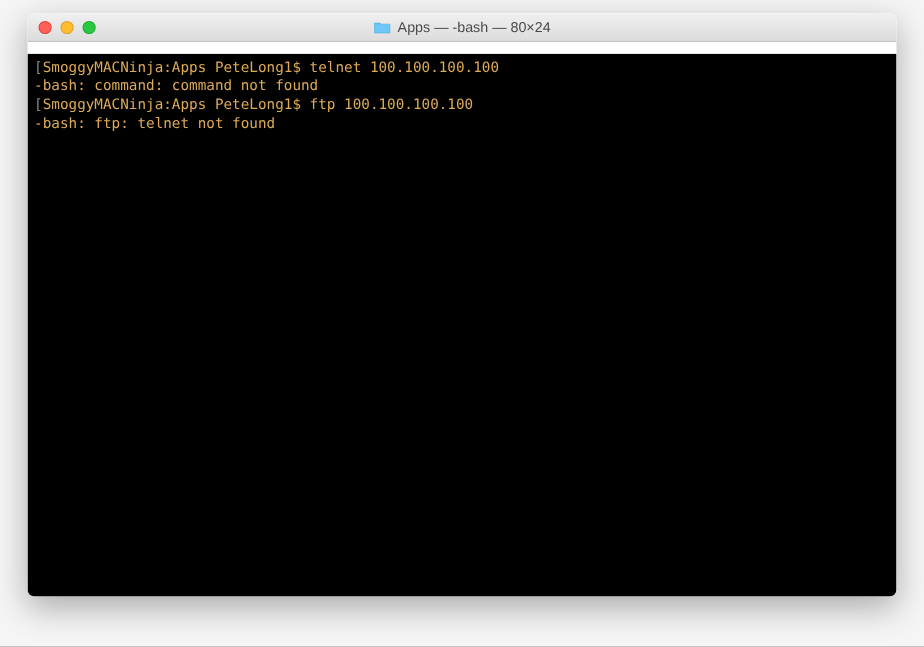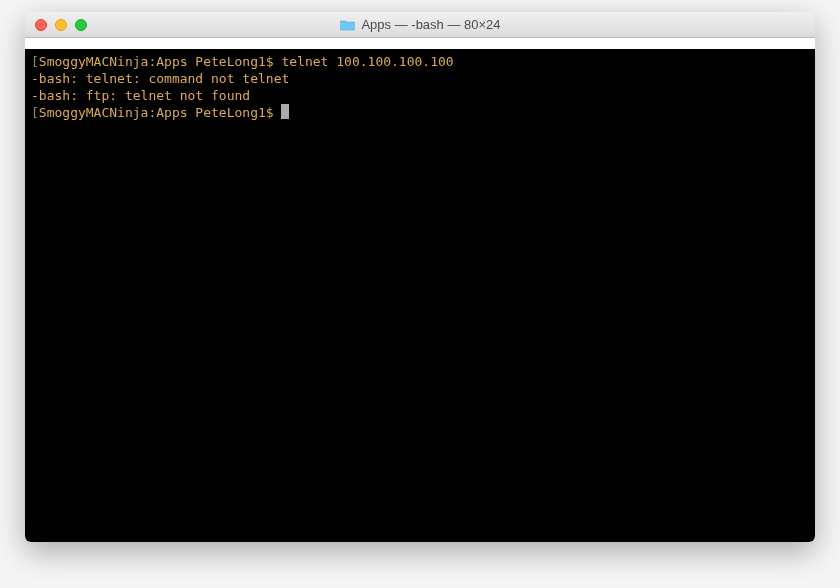--- a/index.html
+++ b/index.html
@@ -124,17 +124,17 @@
         <svg width="16" height="12" viewBox="0 0 16 12">
           <path d="M1 2 L6 2 L7 3 L15 3 L15 11 L1 11 Z" fill="#6ec8f5" stroke="#4aa8d8" stroke-width="0.5"></path>
           <path d="M1 2 L6 2 L7 3 L1 3 Z" fill="#5ab8e5"></path>
         </svg>
       </span>
       <span>Apps — -bash — 80×24</span>
     </div>
   </div>
   <div class="terminal-body">
     <div class="line"><span class="bracket">[</span><span class="prompt-host">SmoggyMACNinja:Apps PeteLong1$ </span><span class="prompt-text">telnet 100.100.100.100</span></div>
-    <div class="line"><span class="output-text">-bash: telnet: command not telnet</span></div>
+    <div class="line"><span class="output-text">-bash: command: command not found</span></div>
+    <div class="line"><span class="bracket">[</span><span class="prompt-host">SmoggyMACNinja:Apps PeteLong1$ </span><span class="prompt-text">ftp 100.100.100.100</span></div>
     <div class="line"><span class="output-text">-bash: ftp: telnet not found</span></div>
-    <div class="line"><span class="bracket">[</span><span class="prompt-host">SmoggyMACNinja:Apps PeteLong1$ </span><span class="cursor"></span></div>
   </div>
 </div>
 
 </body></html>

